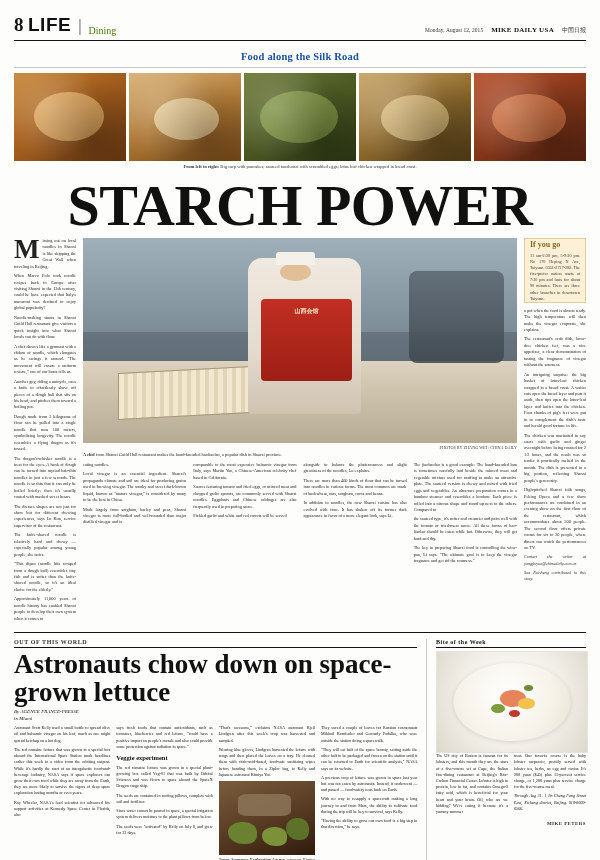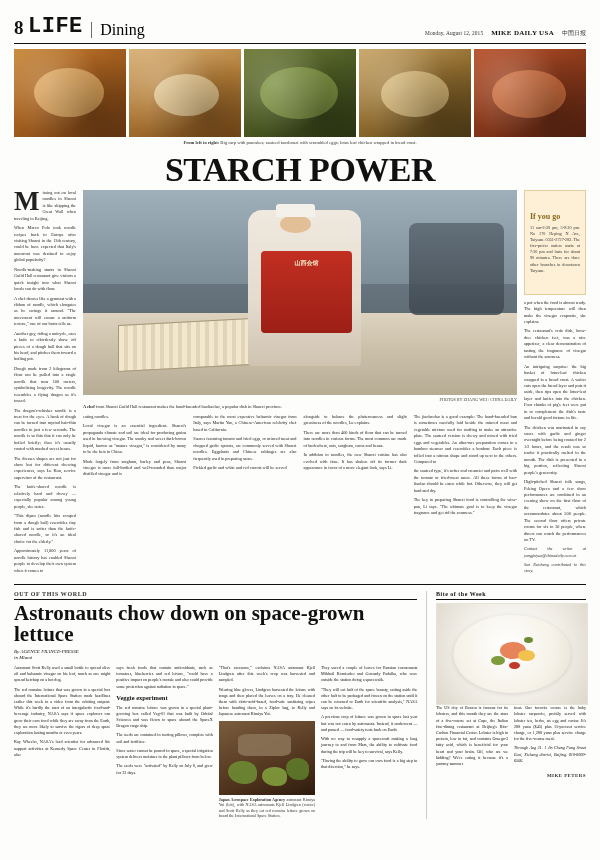--- a/index.html
+++ b/index.html
@@ -31,34 +31,34 @@
     padding: 14px 0 4px 0;
   }
   .mast-page {
     font-family: "Liberation Serif", serif;
     font-size: 19px;
     font-weight: bold;
     margin-right: 5px;
     letter-spacing: -0.5px;
   }
   .mast-section {
-    font-family: Liberation Mono, monospace;
-    font-size: 22px;
+    font-family: Liberation Sans, sans-serif;
+    font-size: 19px;
     font-weight: bold;
     letter-spacing: 0.5px;
   }
   .mast-divider {
     margin: 0 7px 0 7px;
     font-size: 17px;
     color: #555;
     font-weight: normal;
   }
   .mast-sub {
-    font-size: 16px;
-    color: #000000;
+    font-size: 10px;
+    color: #4d7c0f;
     font-family: "Liberation Serif", serif;
   }
   .mast-right {
     margin-left: auto;
     display: flex;
     align-items: baseline;
     gap: 8px;
     padding-bottom: 1px;
   }
   .mast-date {
@@ -126,21 +126,21 @@
     margin-top: 3px;
     text-align: center;
     line-height: 1.3;
   }
   .cutline b { font-weight: bold; }
 
   
   .headline {
     text-align: center;
     font-family: "Liberation Serif", serif;
-    font-size: 34px;
+    font-size: 58px;
     font-weight: bold;
     letter-spacing: -0.5px;
     margin: 7px 0 3px 0;
     line-height: 1;
   }
   .deck {
     text-align: center;
     font-size: 10.5px;
     margin-bottom: 6px;
     line-height: 1.25;
@@ -239,21 +239,21 @@
   .center-cols {
     display: flex;
     gap: 7px;
     margin-top: 4px;
   }
 
   
   .ifyougo {
     background: #fdf0d7;
     border: 0.8px solid #e3cda0;
-    padding: 20px 5px;
+    padding: 0 5px;
     margin-bottom: 5px;
   }
   .ifyougo-title {
     font-size: 8px;
     font-weight: bold;
     color: #8a6a1c;
     margin-bottom: 2px;
   }
   .ifyougo-body {
     font-size: 4.2px;
@@ -280,21 +280,21 @@
   .kicker {
     font-size: 6px;
     font-weight: bold;
     letter-spacing: 0.6px;
     color: #333;
     border-bottom: 1px solid #111;
     padding-bottom: 2px;
     margin-bottom: 3px;
   }
   .sub-headline {
-    font-size: 21px;
+    font-size: 27px;
     font-weight: bold;
     line-height: 1.02;
     margin-bottom: 3px;
   }
   .byline {
     font-size: 5px;
     font-weight: bold;
     line-height: 1.3;
     margin-bottom: 3px;
   }
@@ -384,20 +384,23 @@
     <span class="mast-section">LIFE</span>
     <span class="mast-divider">|</span>
     <span class="mast-sub">Dining</span>
     <div class="mast-right">
       <span class="mast-date">Monday, August 12, 2015</span>
       <span class="mast-paper">MIKE DAILY USA</span>
       <span class="mast-cn">中国日报</span>
     </div>
   </div>
 
+  <div class="banner">
+    <span class="banner-title">Food along the Silk Road</span>
+  </div>
 
   <div class="photo-strip">
     <div class="photo p1">
       <div class="photo-blob" style="left:18%;top:22%;width:62%;height:55%;background:#e8b469;"></div>
     </div>
     <div class="photo p2">
       <div class="photo-blob" style="left:22%;top:28%;width:58%;height:48%;background:#f0d9a5;"></div>
     </div>
     <div class="photo p3">
       <div class="photo-blob" style="left:14%;top:20%;width:70%;height:60%;background:#8aa04a;"></div>

